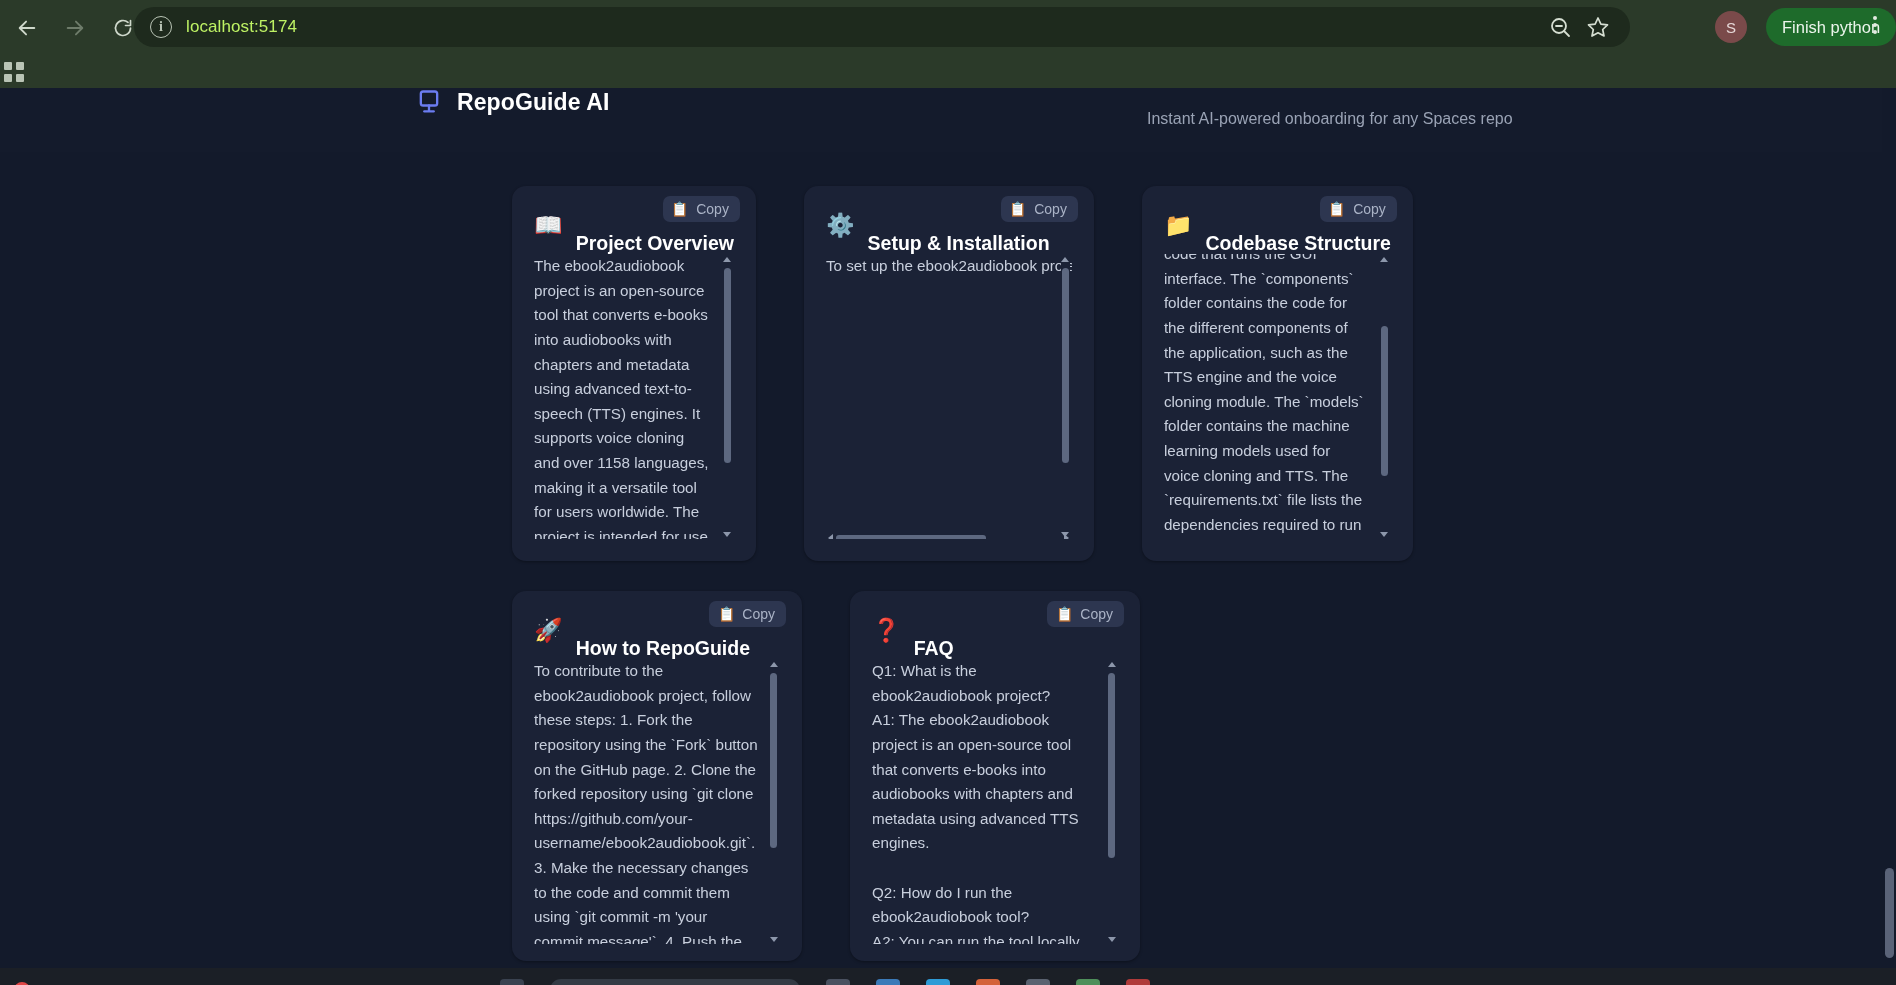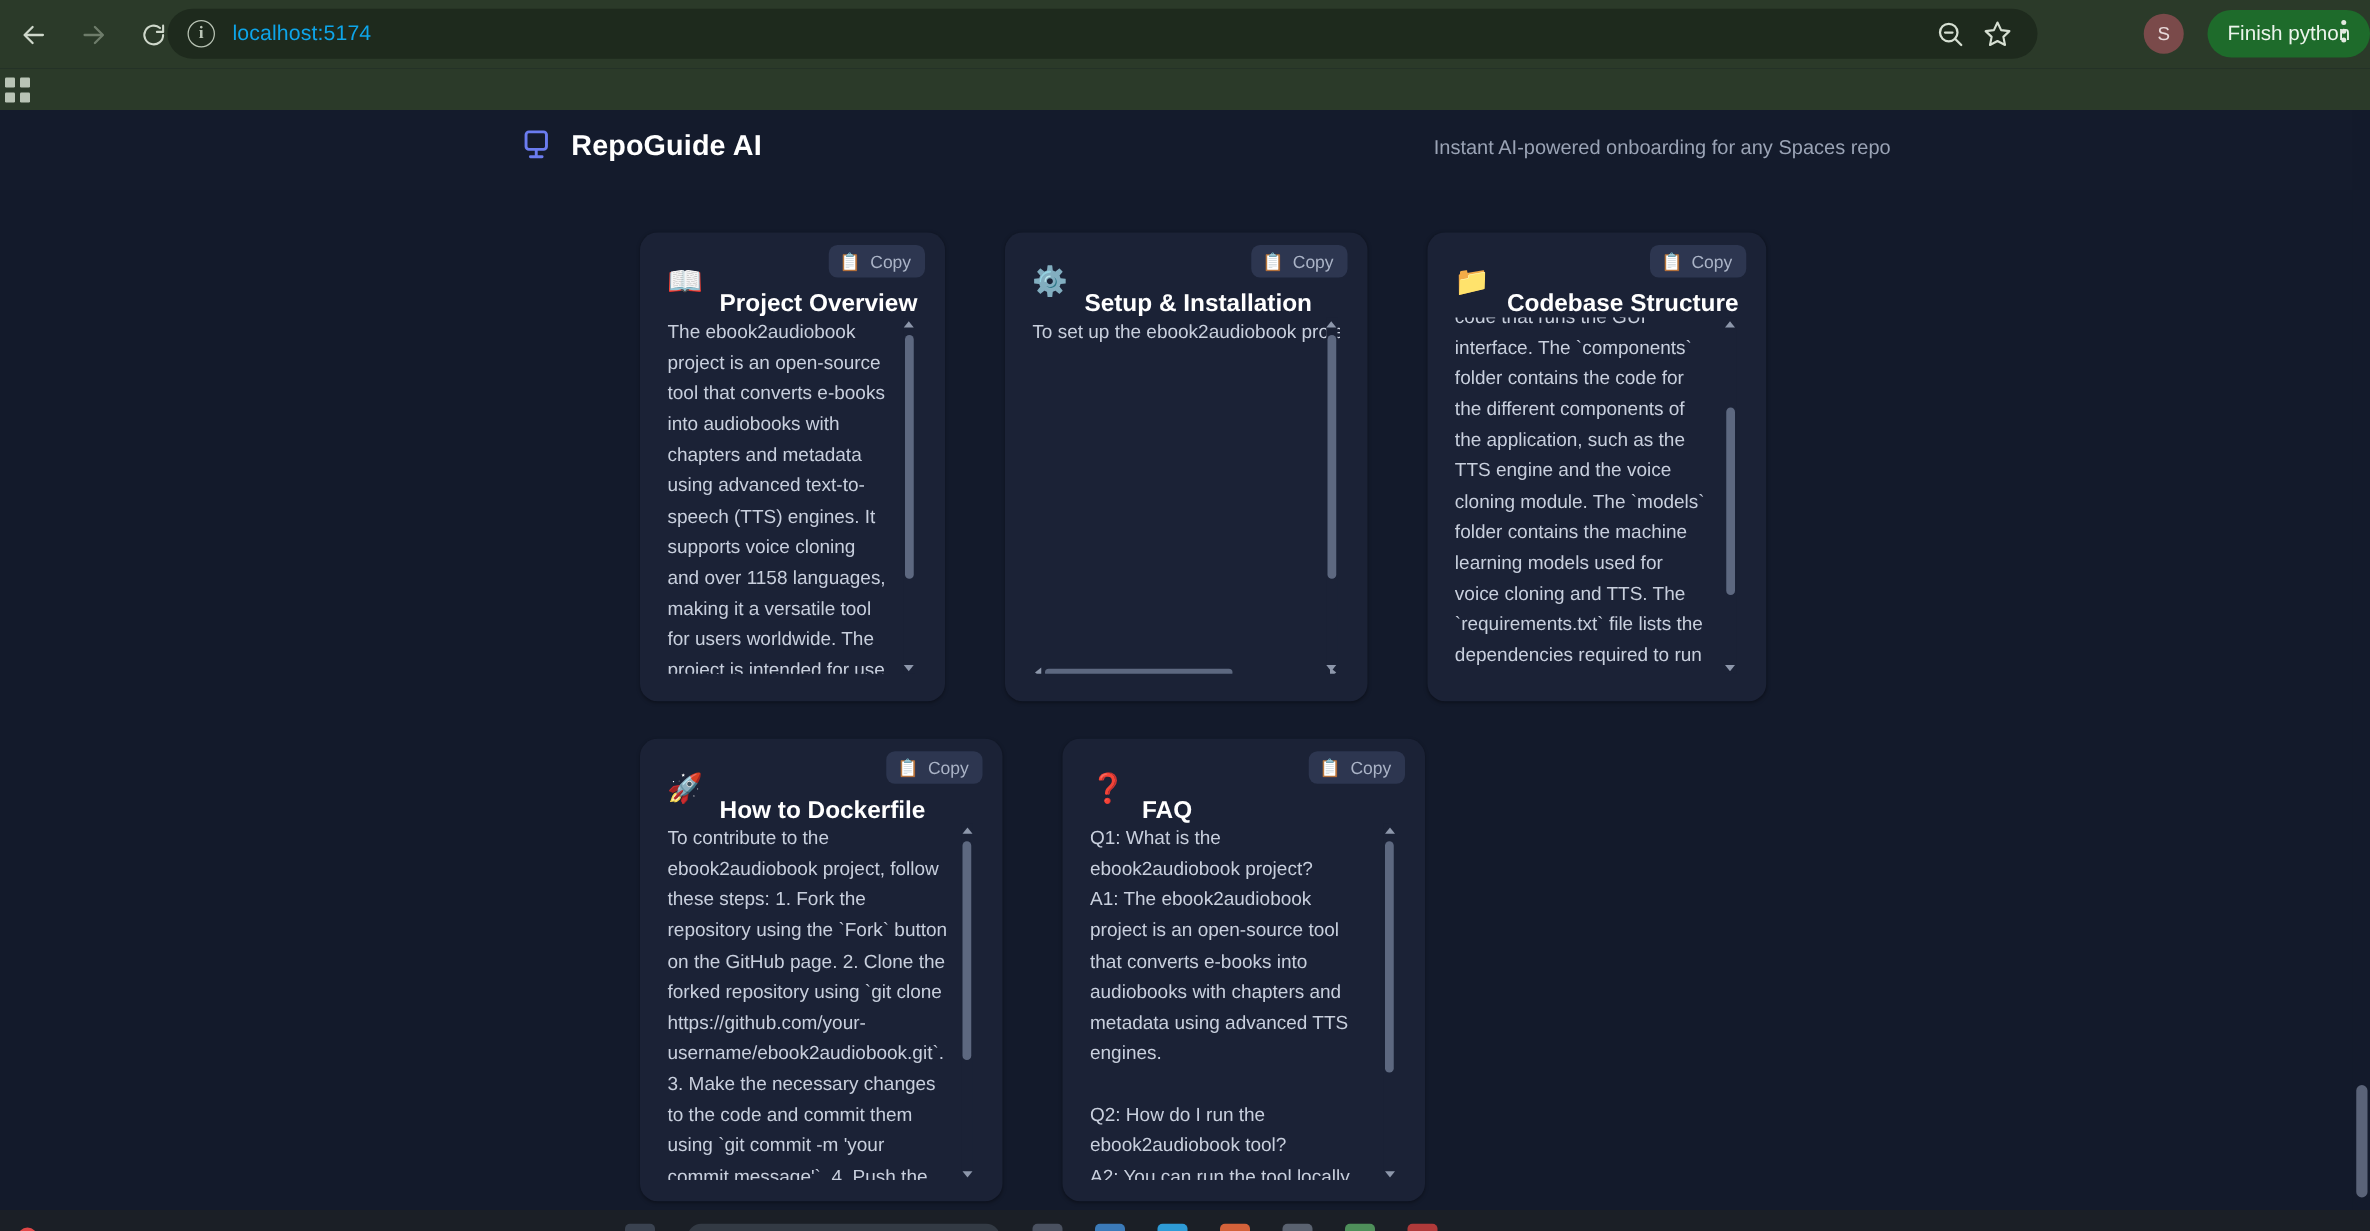--- a/index.html
+++ b/index.html
@@ -40,21 +40,21 @@
   .omni-info {
     width: 22px; height: 22px; margin-left: 16px;
     border: 1.6px solid #b9c4b5; border-radius: 50%;
     color: #b9c4b5; font-size: 14px; font-weight: bold;
     display: flex; align-items: center; justify-content: center;
     font-family: "Liberation Serif", serif;
     flex: 0 0 auto;
   }
   .omni-url {
     margin-left: 14px;
-    color: #0ea5e9; font-size: 17px;
+    color: #bef264; font-size: 17px;
     letter-spacing: 0.1px;
     white-space: nowrap; overflow: hidden;
   }
   .omni-right {
     margin-left: auto; display: flex; align-items: center; gap: 14px;
     padding-right: 20px; color: #d6dfd2;
   }
   .omni-right .ic { width: 24px; height: 24px; display:block; }
 
   .avatar-btn {
@@ -101,21 +101,21 @@
     overflow: hidden;
   }
   .app-header {
     position: relative;
     height: 64px;
     display: flex; align-items: center;
     padding: 0 0 0 0;
     background: #141b2c;
   }
   .brand {
-    position: absolute; left: 415px; top: 14px;
+    position: absolute; left: 415px; top: 0;
     display: flex; align-items: center; gap: 14px;
   }
   .brand-icon { width: 28px; height: 28px; display: block; }
   .brand-title {
     color: #ffffff; font-size: 23px; font-weight: bold;
     letter-spacing: 0.1px;
   }
   .tagline {
     position: absolute; left: 1147px; top: 22px;
     color: #9aa3b5; font-size: 16px;
@@ -404,21 +404,21 @@
         </div>
       </div>
 
     </div>
 
     <div class="row">
 
       <div class="card short">
         <div class="card-head">
           <span class="card-emoji">🚀</span>
-          <span class="card-title">How to Dockerfile</span>
+          <span class="card-title">How to RepoGuide</span>
           <span class="copy-btn">
             <span class="copy-emoji">📋</span>
             <span>Copy</span>
           </span>
         </div>
         <div class="card-body">
           <div class="card-text">To contribute to the ebook2audiobook project, follow these steps: 1. Fork the repository using the `Fork` button on the GitHub page. 2. Clone the forked repository using `git clone https://github.com/your-username/ebook2audiobook.git`. 3. Make the necessary changes to the code and commit them using `git commit -m 'your commit message'`. 4. Push the changes to your forked repository using `git</div>
           <div class="vscroll">
             <span class="arrow-up">
                 <i class="tri up"></i>

